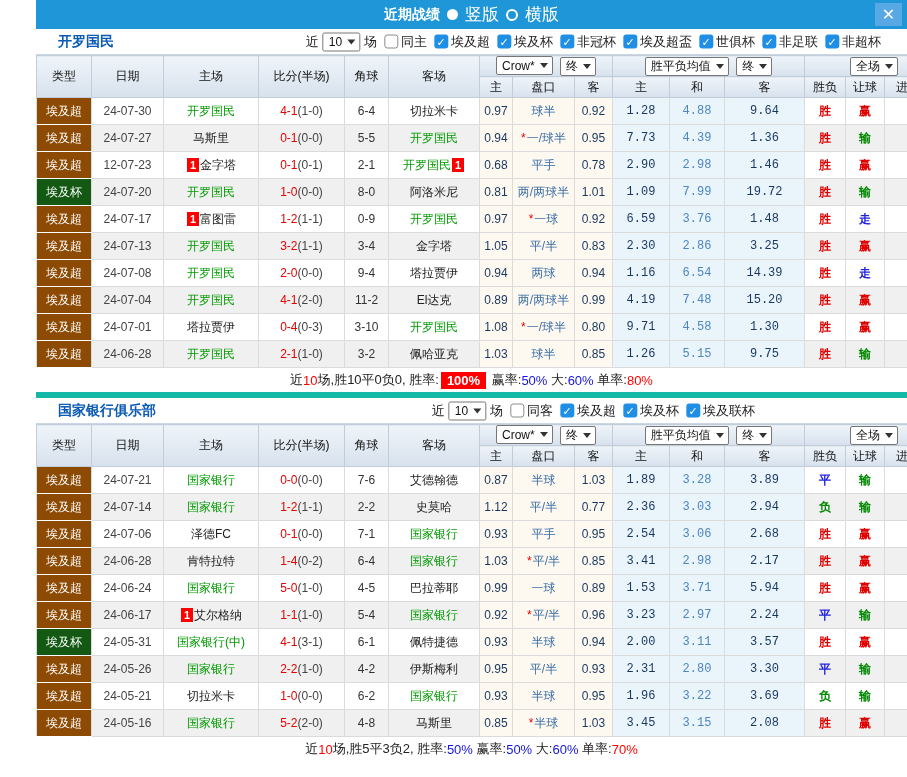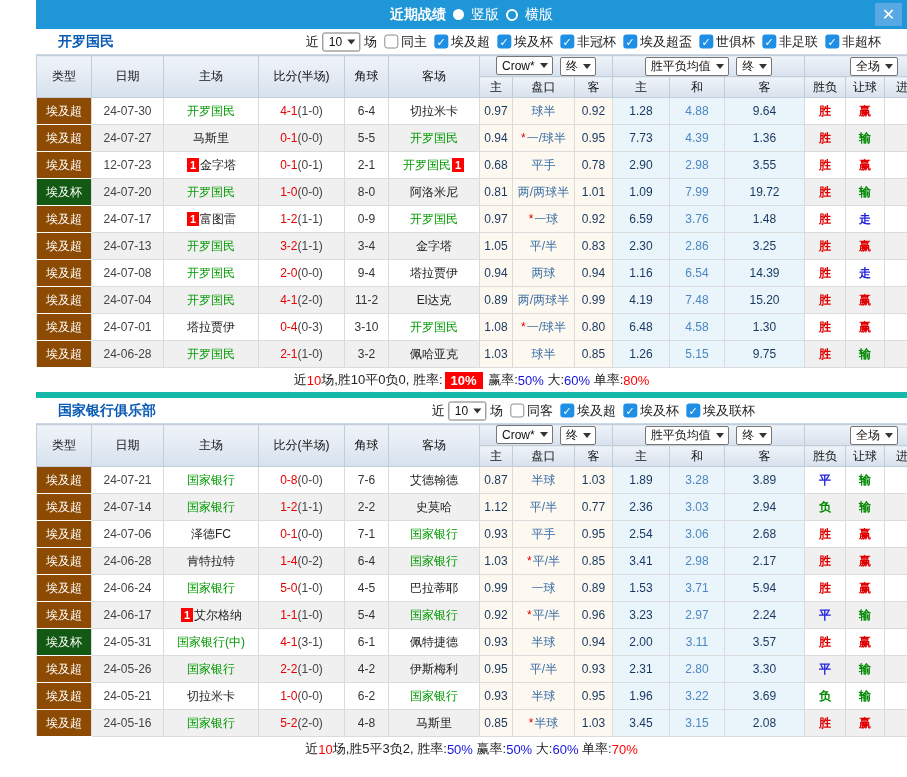--- a/index.html
+++ b/index.html
@@ -10,21 +10,21 @@
   }
   *{box-sizing:border-box;}
   body{margin:0;background:#888;font-family:"Liberation Sans","DejaVu Sans",sans-serif;}
   .app{width:907px;height:777px;background:#FFF;overflow:hidden;margin:0 auto;padding-left:36px;}
   
   .titlebar{height:29px;background:var(--title_bar);position:relative;display:flex;align-items:center;justify-content:center;gap:7px;color:#FFF;}
   .tb-title{font-size:14px;font-weight:bold;}
   .radio{width:11px;height:11px;border-radius:50%;display:inline-block;}
   .radio.on{background:#FFF;}
   .radio.off{border:2px solid #FFF;width:12px;height:12px;}
-  .tb-lbl{font-size:14px;}
+  .tb-lbl{font-size:17px;}
   .close{position:absolute;right:5px;top:3px;width:27px;height:23px;background:var(--close_bg);color:#FFF;display:flex;align-items:center;justify-content:center;font-size:16px;font-weight:bold;cursor:pointer;}
   
   .sec-hdr{height:26px;position:relative;background:#FFF;border-bottom:1px solid #CBD7E4;display:flex;align-items:center;}
   .team{color:#0B5BB5;font-weight:bold;font-size:14px;margin-left:22px;}
   .filters{position:absolute;left:64%;top:50%;transform:translate(-50%,-50%);display:flex;align-items:center;white-space:nowrap;font-size:13px;color:#222;}
   .ftext{margin:0 2px;}
   .cb{width:14px;height:14px;border-radius:3px;display:inline-flex;align-items:center;justify-content:center;margin:0 1px 0 5px;}
   .cb.on{background:#1E8FE5;color:#FFF;font-size:11px;font-weight:bold;line-height:1;}
   .cb.off{background:#FFF;border:1px solid #8A8A8A;}
   .sel{border:1px solid #767676;border-radius:2px;background:#FFF;display:inline-flex;align-items:center;gap:5px;padding:1px 4px 1px 5px;height:19px;margin:0 2px;font-size:12px;color:#111;cursor:pointer;}
@@ -36,21 +36,21 @@
   tr.even td.alt{background:var(--alt_gray);}
   .c-type{background:var(--type_league);color:#FFF;border-top:1px solid #FFF;border-bottom:1px solid #FFF;}
   .c-type.cup{background:var(--type_cup);}
   .c-date{color:#444;}
   .name{color:#222;}
   .gname{color:var(--team_green);}
   .sc{color:var(--score_red);}
   .hf{color:#444;}
   .c-corner{color:#333;}
   .cream{background:var(--cream);}
-  .lblue{background:var(--lblue);}
+  .lblue{background:var(--lblue);font-family:Liberation Mono, monospace;}
   .o{color:var(--odds_dark);}
   .hcp{color:var(--hcp_blue);}
   .mid{color:var(--avg_mid);}
   .star{color:#E60000;margin-right:1px;}
   .res{font-weight:bold;}
   .res-r{color:var(--win_red);}
   .res-g{color:var(--lose_green);}
   .res-b{color:var(--push_blue);}
   .badge{display:inline-block;background:#F00;color:#FFF;font-size:11px;line-height:14px;padding:0 3px;margin:0 1px;font-weight:bold;}
   
@@ -212,21 +212,21 @@
             <td class="alt c-date">12-07-23</td>
             <td class="alt"><span class="badge">1</span><span class="name">金字塔</span></td>
             <td class="alt"><span class="sc">0-1</span><span class="hf">(0-1)</span></td>
             <td class="alt c-corner">2-1</td>
             <td class="alt"><span class="gname">开罗国民</span><span class="badge">1</span></td>
             <td class="cream o">0.68</td>
             <td class="cream hcp"><span>平手</span></td>
             <td class="cream o">0.78</td>
             <td class="lblue o">2.90</td>
             <td class="lblue mid">2.98</td>
-            <td class="lblue o">3.55</td>
+            <td class="lblue o">1.46</td>
             <td class="alt res res-r">胜</td>
             <td class="alt res res-r">赢</td>
             <td class="alt res res-g">小</td>
           </tr>
           <tr class="even">
             <td class="c-type cup">埃及杯</td>
             <td class="alt c-date">24-07-20</td>
             <td class="alt"><span class="gname">开罗国民</span></td>
             <td class="alt"><span class="sc">1-0</span><span class="hf">(0-0)</span></td>
             <td class="alt c-corner">8-0</td>
@@ -312,21 +312,21 @@
           <tr class="odd">
             <td class="c-type">埃及超</td>
             <td class="alt c-date">24-07-01</td>
             <td class="alt"><span class="name">塔拉贾伊</span></td>
             <td class="alt"><span class="sc">0-4</span><span class="hf">(0-3)</span></td>
             <td class="alt c-corner">3-10</td>
             <td class="alt"><span class="gname">开罗国民</span></td>
             <td class="cream o">1.08</td>
             <td class="cream hcp"><span class="star">*</span><span>一/球半</span></td>
             <td class="cream o">0.80</td>
-            <td class="lblue o">6.48</td>
+            <td class="lblue o">9.71</td>
             <td class="lblue mid">4.58</td>
             <td class="lblue o">1.30</td>
             <td class="alt res res-r">胜</td>
             <td class="alt res res-r">赢</td>
             <td class="alt res res-r">大</td>
           </tr>
           <tr class="even">
             <td class="c-type">埃及超</td>
             <td class="alt c-date">24-06-28</td>
             <td class="alt"><span class="gname">开罗国民</span></td>
@@ -342,21 +342,21 @@
             <td class="alt res res-r">胜</td>
             <td class="alt res res-g">输</td>
             <td class="alt res res-r">大</td>
           </tr>
         </tbody>
     </table>
     <div class="summary" id="summary-0">
         <span class="sg-k">近</span>
         <span class="sg-r">10</span>
         <span class="sg-k">场,胜10平0负0, 胜率:</span>
-        <span class="sg-hl">10%</span>
+        <span class="sg-hl">100%</span>
         <span class="sg-k"> 赢率:</span>
         <span class="sg-b">50%</span>
         <span class="sg-k"> 大:</span>
         <span class="sg-b">60%</span>
         <span class="sg-k"> 单率:</span>
         <span class="sg-r">80%</span>
       </div>
   </div>
 
   <div class="section">
@@ -442,21 +442,21 @@
           <th>胜负</th>
           <th>让球</th>
           <th>进球数</th>
         </tr>
       </thead>
       <tbody id="tbody-1">
           <tr class="odd">
             <td class="c-type">埃及超</td>
             <td class="alt c-date">24-07-21</td>
             <td class="alt"><span class="gname">国家银行</span></td>
-            <td class="alt"><span class="sc">0-8</span><span class="hf">(0-0)</span></td>
+            <td class="alt"><span class="sc">0-0</span><span class="hf">(0-0)</span></td>
             <td class="alt c-corner">7-6</td>
             <td class="alt"><span class="name">艾德翰德</span></td>
             <td class="cream o">0.87</td>
             <td class="cream hcp"><span>半球</span></td>
             <td class="cream o">1.03</td>
             <td class="lblue o">1.89</td>
             <td class="lblue mid">3.28</td>
             <td class="lblue o">3.89</td>
             <td class="alt res res-b">平</td>
             <td class="alt res res-g">输</td>

